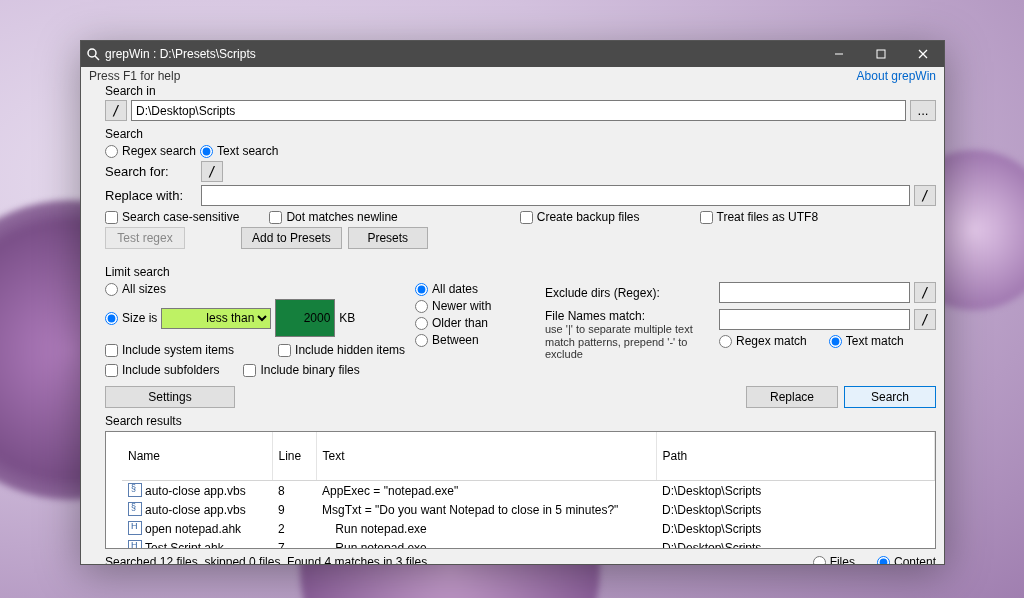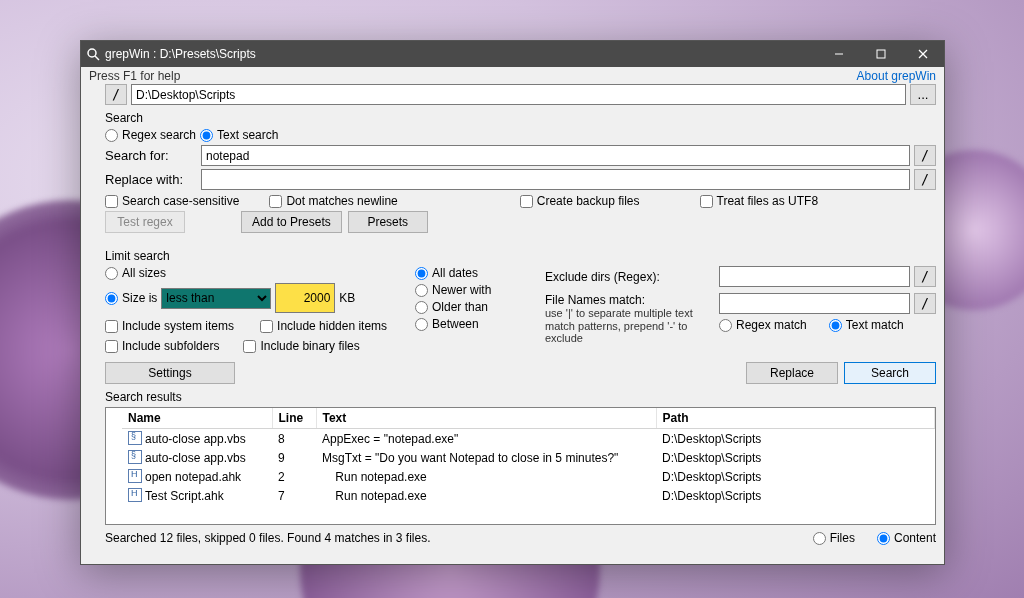--- a/index.html
+++ b/index.html
@@ -71,32 +71,32 @@
   .btn {
     height:22px; padding:0 10px; background:#e1e1e1; border:1px solid #adadad;
     cursor:pointer; font:inherit; min-width:80px;
   }
   .btn:disabled { color:#888; background:#eaeaea; border-color:#c8c8c8; cursor:default; }
   .btn.primary { border:1px solid #0078d7; background:#e5f1fb; }
 
   .limit-grid { display:flex; gap:10px; }
   .limit-col { display:flex; flex-direction:column; gap:3px; }
 
-  select.combo { height:21px; border:1px solid #7a7a7a; background:#0f766e; font:inherit; }
-  input.num { height:30px; width:60px; border:1px solid #7a7a7a; text-align:right; padding:2px 4px; font:inherit; background:#fde047; }
+  select.combo { height:21px; border:1px solid #7a7a7a; background:#bef264; font:inherit;text-align:right; }
+  input.num { height:38px; width:60px; border:1px solid #7a7a7a; text-align:right; padding:2px 4px; font:inherit; background:#15803d; }
 
   .action-row { display:flex; gap:6px; margin-top:6px; }
   .action-row .spacer { flex:1; }
   .action-row .btn { min-width:92px; }
 
   .results-area {
     border:1px solid #828282; background:#fff; height:118px; overflow:auto; margin-top:2px;
   }
   table.results { border-collapse:collapse; width:100%; font-size:12px; }
-  table.results th { text-align:left; font-weight:bold; background:#fff; border-right:1px solid #e4e4e4; border-bottom:1px solid #d4d4d4; padding:3px 6px; position:sticky; top:0; }
+  table.results th { text-align:left; font-weight:normal; background:#fff; border-right:1px solid #e4e4e4; border-bottom:1px solid #d4d4d4; padding:17px 6px; position:sticky; top:0; }
   table.results td { padding:2px 6px; white-space:nowrap; }
   .file-ico { width:14px;height:14px; display:inline-block; vertical-align:-2px; margin-right:3px;
     border:1px solid #5a7db0; background:#fff; position:relative; }
   .file-ico.ahk::after { content:"H"; position:absolute; left:2px; top:-1px; font-size:9px; color:#3060a0; }
   .file-ico.vbs::after { content:"§"; position:absolute; left:2px; top:-1px; font-size:9px; color:#3060a0; }
 
   .status-row { display:flex; align-items:flex-end; margin-top:6px; font-size:12px; gap:22px; }
   .status-row .txt { flex:1; }
 
   .indent { padding-left:16px; }
@@ -136,20 +136,21 @@
       </div>
   </div>
 
   <div class="client">
     <div class="help-row">
       <span>Press F1 for help</span>
       <a href="#">About grepWin</a>
     </div>
 
     <div class="indent">
+      <div class="group-label">Search in</div>
       <div class="row">
         <button class="path-btn">/</button>
         <input type="text" class="field" style="flex: 1 1 0%;" value="D:\Desktop\Scripts">
         <button class="browse-btn">...</button>
       </div>
     </div>
 
     <div class="sec-title indent" style="margin-top:6px">Search</div>
     <div class="indent">
       <div class="row" style="">
@@ -157,21 +158,20 @@
           <input type="radio" name="mode" style="">
           <span>Regex search</span>
         </label>
         <label class="inline">
           <input type="radio" name="mode" checked="" style="">
           <span>Text search</span>
         </label>
       </div>
       <div class="row">
         <div class="lbl">Search for:</div>
-        <input type="text" class="field" style="flex: 1 1 0%;" value="notepad">
         <button class="path-btn">/</button>
       </div>
       <div class="row">
         <div class="lbl">Replace with:</div>
         <input type="text" class="field" style="flex: 1 1 0%;" value="">
         <button class="path-btn">/</button>
       </div>
       <div class="row" style="gap:30px; margin-top:4px">
         <label class="inline">
             <input type="checkbox" style="">
@@ -207,21 +207,21 @@
           </label>
         <div class="row">
           <label class="inline">
               <input type="radio" name="size" checked="" style="">
               <span>Size is</span>
             </label>
           <select class="combo" style="width:110px"><option>less than</option></select>
           <input class="num" value="2000" style="">
           <span>KB</span>
         </div>
-        <div class="row" style="gap:26px">
+        <div class="row" style="gap:44px">
           <label class="inline">
               <input type="checkbox" style="">
               <span>Include system items</span>
             </label>
           <label class="inline">
               <input type="checkbox" style="">
               <span>Include hidden items</span>
             </label>
         </div>
         <div class="row" style="gap:24px">

